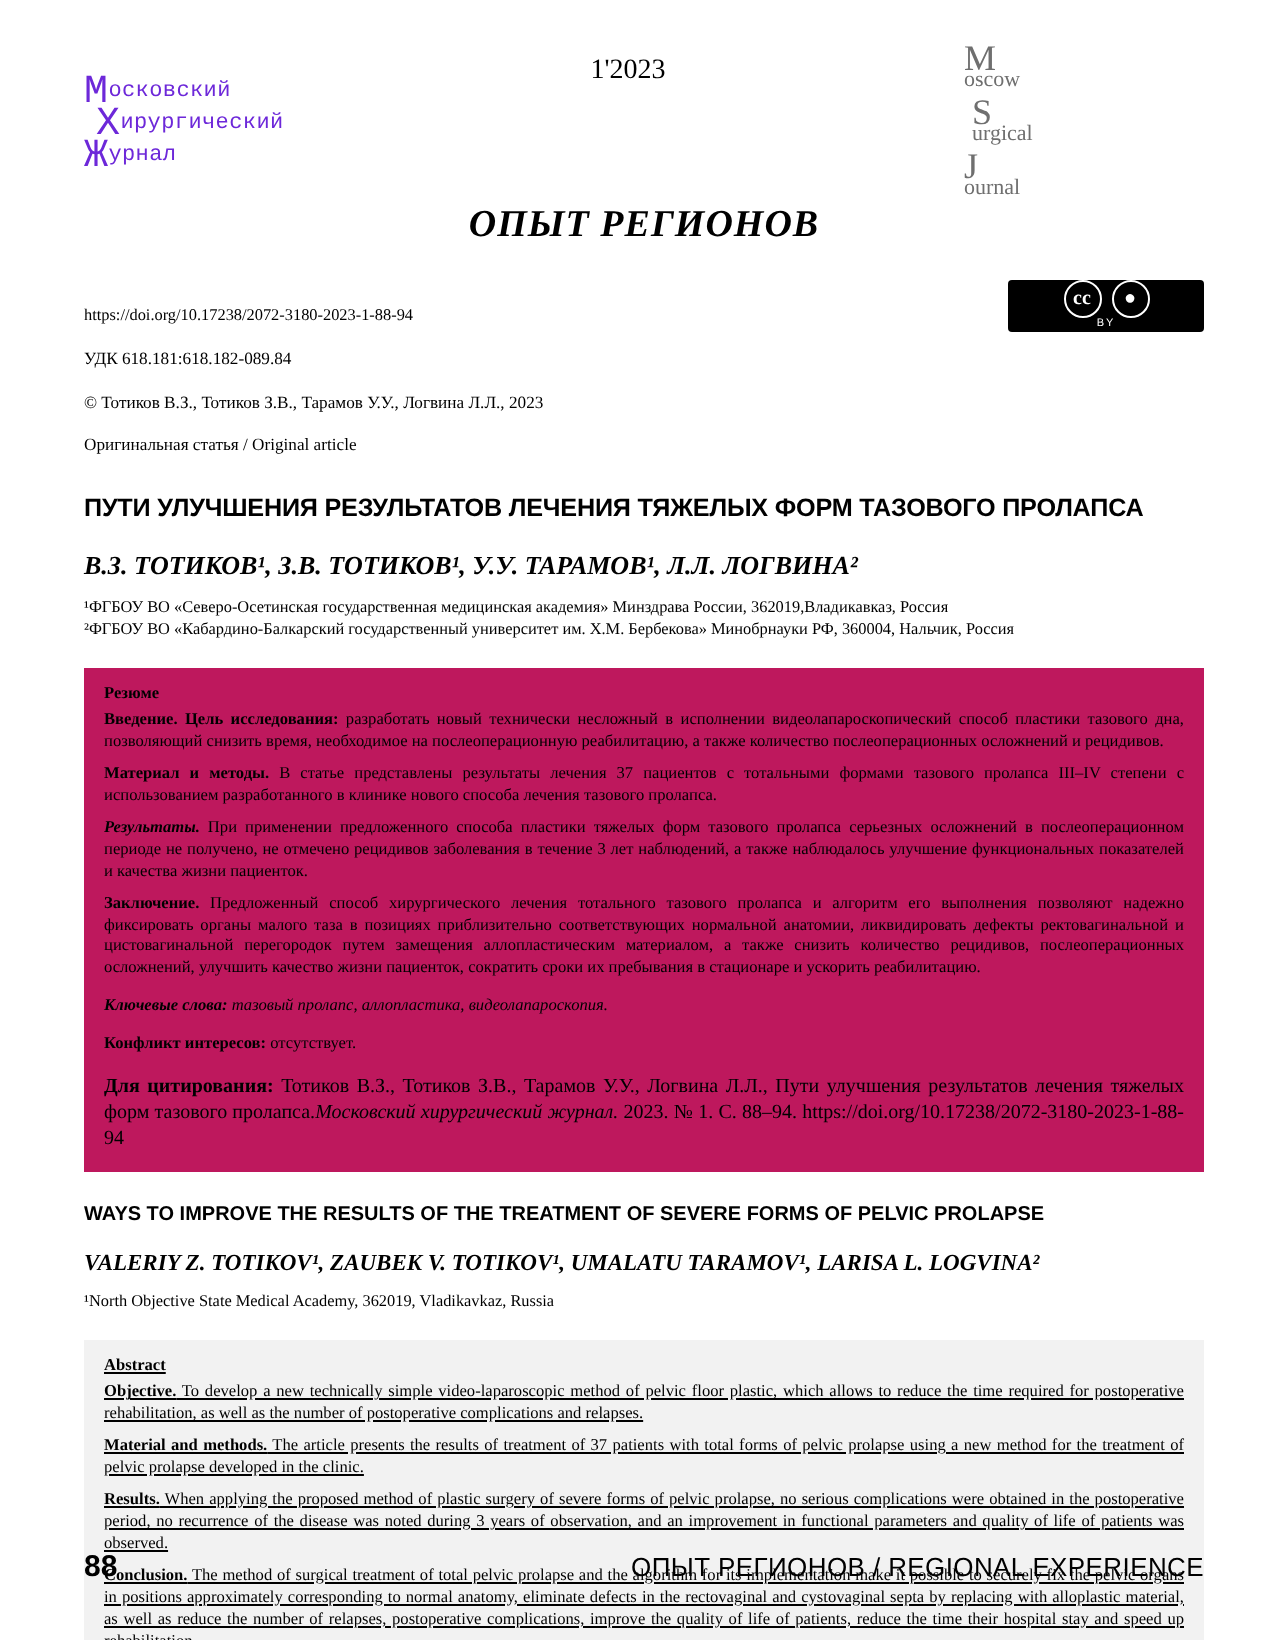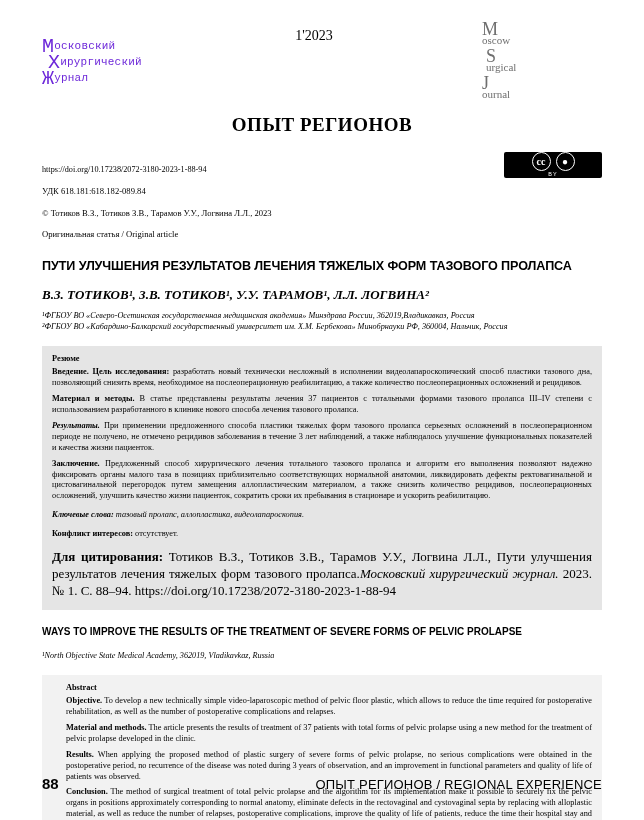--- a/index.html
+++ b/index.html
@@ -81,24 +81,25 @@
     line-height: 0.85;
     position: relative;
     top: 2px;
   }
   .logo-right .r2 { margin-left: 4px; }
   .logo-right .r3 { margin-left: 0px; }
 
   
   .section-title {
     text-align: center;
+    font-style: italic;
     font-weight: bold;
     font-size: 19px;
     letter-spacing: 0.5px;
-    margin-top: 40px;
+    margin-top: 28px;
     margin-bottom: 30px;
   }
 
   
   .meta-block {
     position: relative;
     font-size: 8.5px;
     line-height: 1.0;
   }
   .meta-line {
@@ -156,40 +157,39 @@
     letter-spacing: -0.1px;
   }
   .authors-ru {
     font-weight: bold;
     font-style: italic;
     font-size: 13px;
     margin-bottom: 7px;
   }
   .affils {
     font-size: 8.2px;
-    font-style: italic;
     line-height: 1.35;
     margin-bottom: 14px;
   }
   .affils div { margin: 0; }
 
   
   .abstract-ru {
-    background: #e5e5e5;
+    background: #be185d;
     padding: 8px 10px 10px 10px;
     font-size: 8.3px;
     line-height: 1.32;
     text-align: justify;
   }
   .abstract-ru p { margin: 0 0 5px 0; }
   .abstract-ru .lbl { font-weight: bold; }
   .abstract-ru .lbl-i { font-weight: bold; font-style: italic; }
   .abstract-ru .kw { font-style: italic; }
   .abstract-ru .head { font-weight: bold; margin-bottom: 2px; }
-  .cite-block { font-size: 13px; line-height: 1.3; }
+  .cite-block { font-size: 10px; line-height: 1.3; }
   .cite-block .it { font-style: italic; }
 
   
   .article-title-en {
     font-family: "Liberation Sans", sans-serif;
     font-weight: bold;
     font-size: 10px;
     margin-top: 16px;
     margin-bottom: 13px;
   }
@@ -200,21 +200,21 @@
     margin-bottom: 7px;
   }
   .abstract-en {
     background: #f2f2f2;
     padding: 8px 10px 10px 10px;
     font-size: 8.3px;
     line-height: 1.32;
     text-align: justify;
     margin-top: 12px;
   }
-  .abstract-en p { margin: 0 0 5px 14px; }
+  .abstract-en p { margin: 0 0 5px 0; text-decoration: underline; }
   .abstract-en .head { font-weight: bold; margin-bottom: 2px; }
   .abstract-en .lbl { font-weight: bold; }
 
   
   .footer {
     position: absolute;
     left: 42px;
     right: 42px;
     bottom: 28px;
     display: flex;
@@ -292,20 +292,21 @@
     <p><span class="lbl">Введение. Цель исследования:</span><span> разработать новый технически несложный в исполнении видеолапароскопический способ пластики тазового дна, позволяющий снизить время, необходимое на послеоперационную реабилитацию, а также количество послеоперационных осложнений и рецидивов.</span></p>
     <p><span class="lbl">Материал и методы.</span><span> В статье представлены результаты лечения 37 пациентов с тотальными формами тазового пролапса III–IV степени с использованием разработанного в клинике нового способа лечения тазового пролапса.</span></p>
     <p><span class="lbl-i">Результаты.</span><span> При применении предложенного способа пластики тяжелых форм тазового пролапса серьезных осложнений в послеоперационном периоде не получено, не отмечено рецидивов заболевания в течение 3 лет наблюдений, а также наблюдалось улучшение функциональных показателей и качества жизни пациенток.</span></p>
     <p><span class="lbl">Заключение.</span><span> Предложенный способ хирургического лечения тотального тазового пролапса и алгоритм его выполнения позволяют надежно фиксировать органы малого таза в позициях приблизительно соответствующих нормальной анатомии, ликвидировать дефекты ректовагинальной и цистовагинальной перегородок путем замещения аллопластическим материалом, а также снизить количество рецидивов, послеоперационных осложнений, улучшить качество жизни пациенток, сократить сроки их пребывания в стационаре и ускорить реабилитацию.</span></p>
     <p style="margin-top:8px"><span class="lbl-i">Ключевые слова:</span><span class="kw"> тазовый пролапс, аллопластика, видеолапароскопия.</span></p>
     <p style="margin-top:8px"><span class="lbl">Конфликт интересов:</span><span> отсутствует.</span></p>
     <p class="cite-block" style="margin-top:9px;margin-bottom:0"><span class="lbl">Для цитирования:</span><span> Тотиков В.З., Тотиков З.В., Тарамов У.У., Логвина Л.Л., Пути улучшения результатов лечения тяжелых форм тазового пролапса.</span><span class="it">Московский хирургический журнал.</span><span> 2023. № 1. С. 88–94. https://doi.org/10.17238/2072-3180-2023-1-88-94</span></p>
   </div>
 
   <div class="article-title-en">WAYS TO IMPROVE THE RESULTS OF THE TREATMENT OF SEVERE FORMS OF PELVIC PROLAPSE</div>
+  <div class="authors-en">VALERIY Z. TOTIKOV¹, ZAUBEK V. TOTIKOV¹, UMALATU TARAMOV¹, LARISA L. LOGVINA²</div>
   <div class="affils">
     <div>¹North Objective State Medical Academy, 362019, Vladikavkaz, Russia</div>
   </div>
 
   <div class="abstract-en">
     <p class="head">Abstract</p>
     <p><span class="lbl">Objective.</span><span> To develop a new technically simple video-laparoscopic method of pelvic floor plastic, which allows to reduce the time required for postoperative rehabilitation, as well as the number of postoperative complications and relapses.</span></p>
     <p><span class="lbl">Material and methods.</span><span> The article presents the results of treatment of 37 patients with total forms of pelvic prolapse using a new method for the treatment of pelvic prolapse developed in the clinic.</span></p>
     <p><span class="lbl">Results.</span><span> When applying the proposed method of plastic surgery of severe forms of pelvic prolapse, no serious complications were obtained in the postoperative period, no recurrence of the disease was noted during 3 years of observation, and an improvement in functional parameters and quality of life of patients was observed.</span></p>
     <p style="margin-bottom:0"><span class="lbl">Conclusion.</span><span> The method of surgical treatment of total pelvic prolapse and the algorithm for its implementation make it possible to securely fix the pelvic organs in positions approximately corresponding to normal anatomy, eliminate defects in the rectovaginal and cystovaginal septa by replacing with alloplastic material, as well as reduce the number of relapses, postoperative complications, improve the quality of life of patients, reduce the time their hospital stay and speed up rehabilitation.</span></p>

